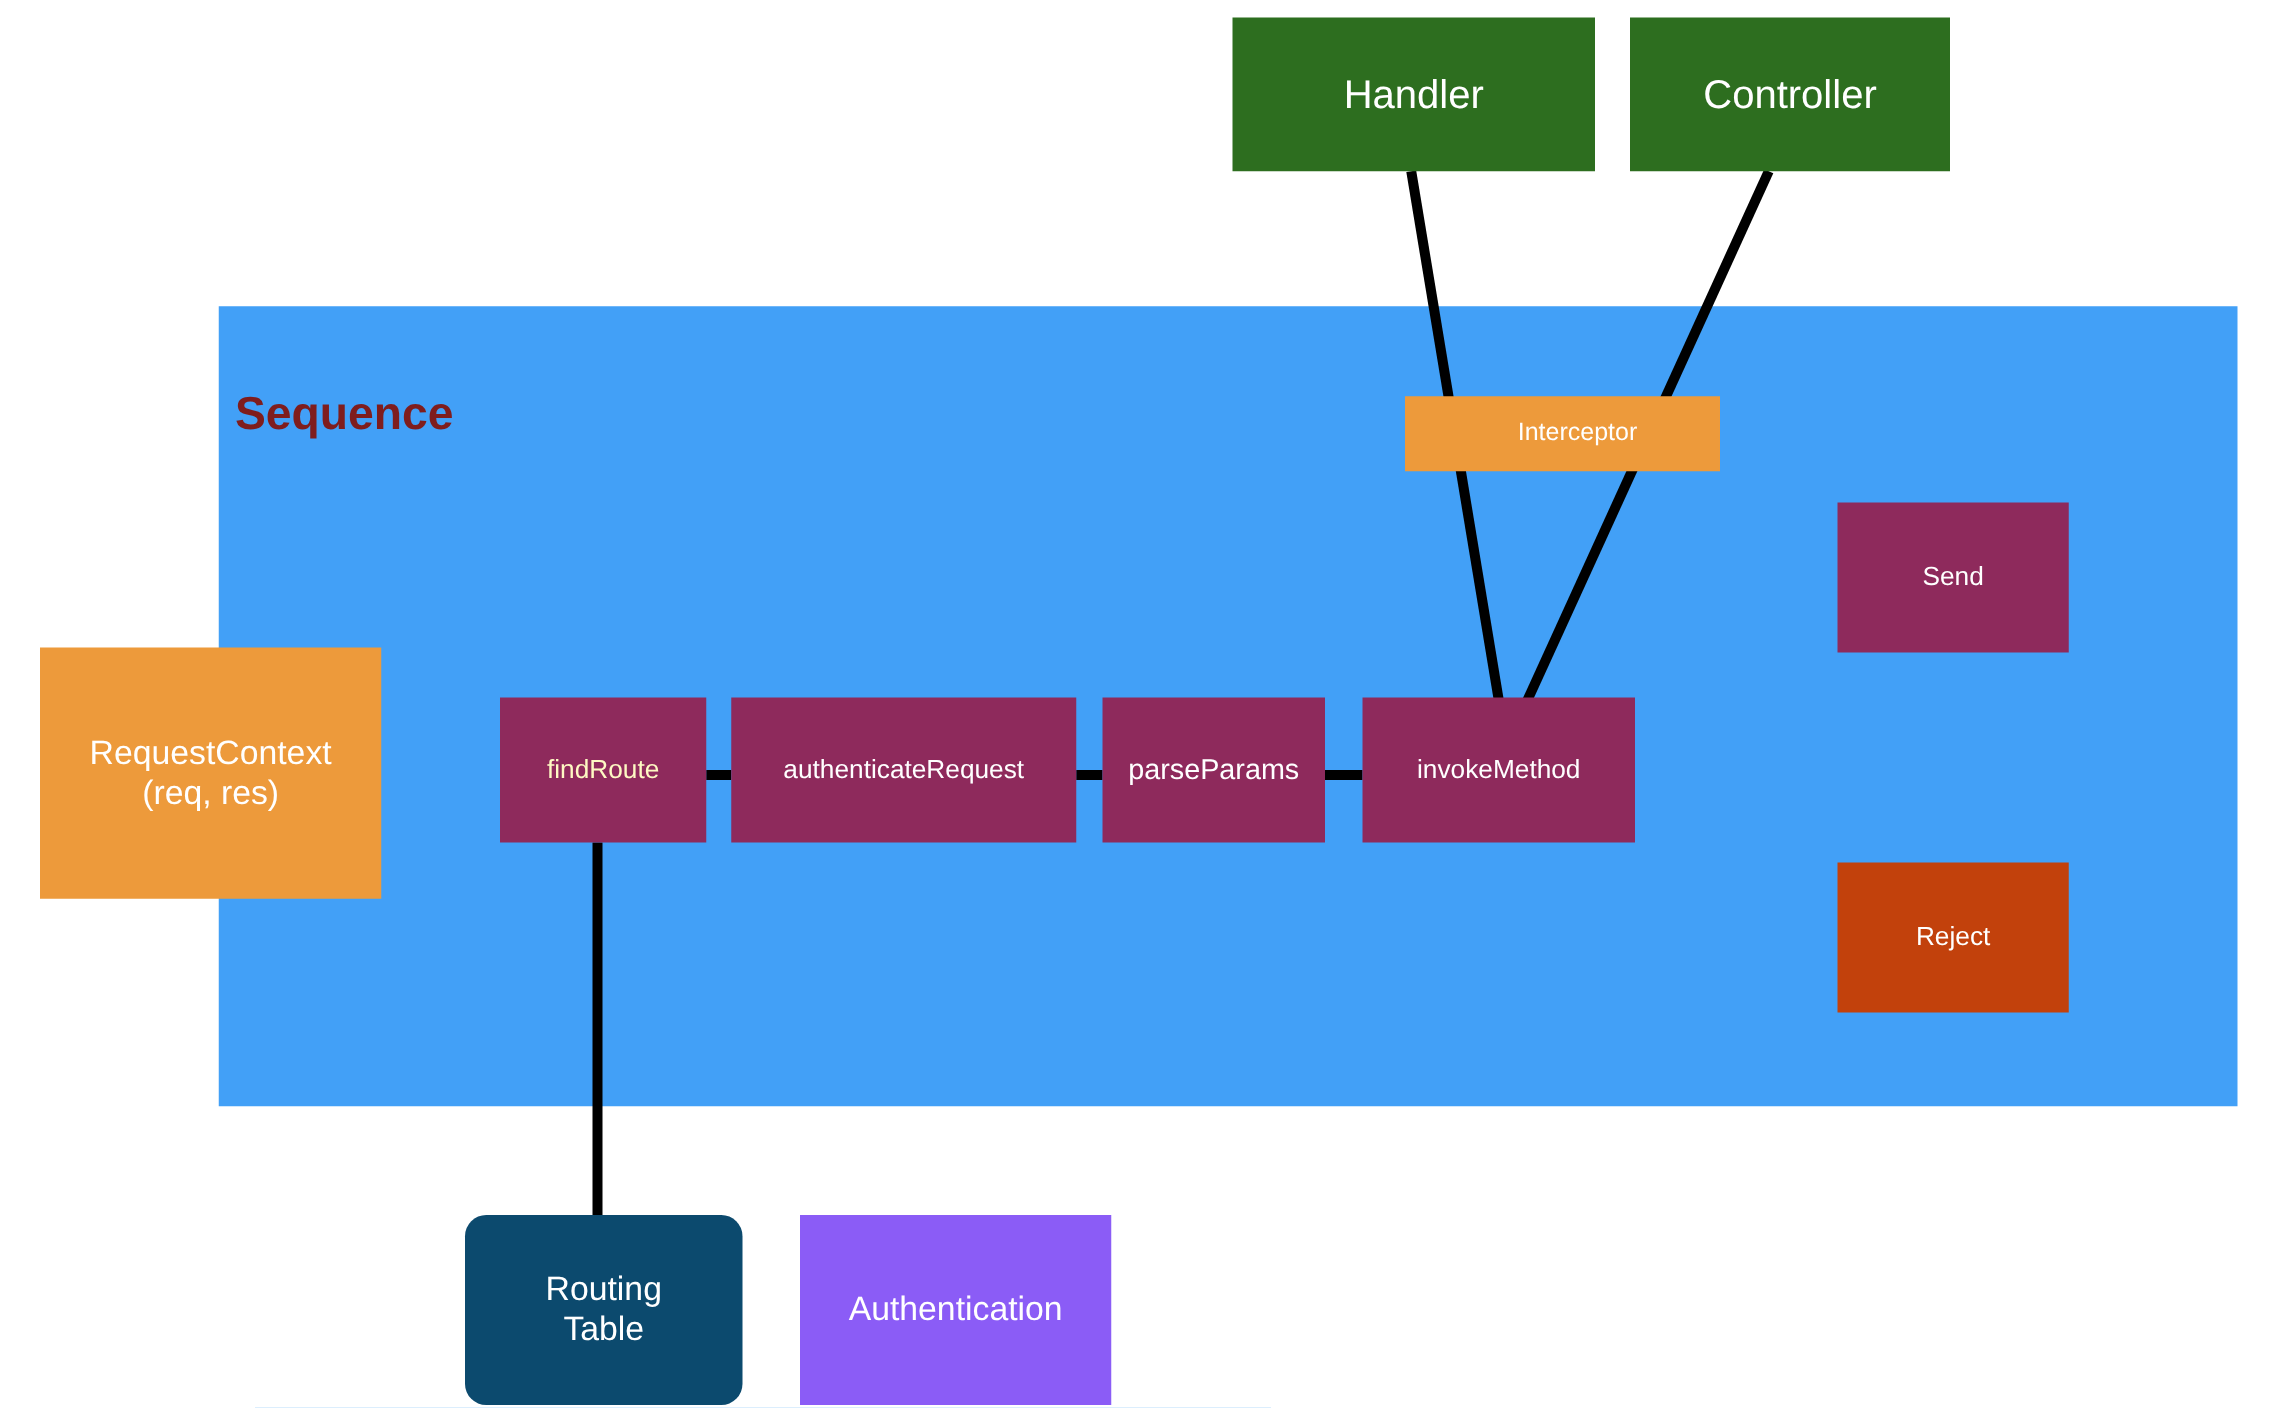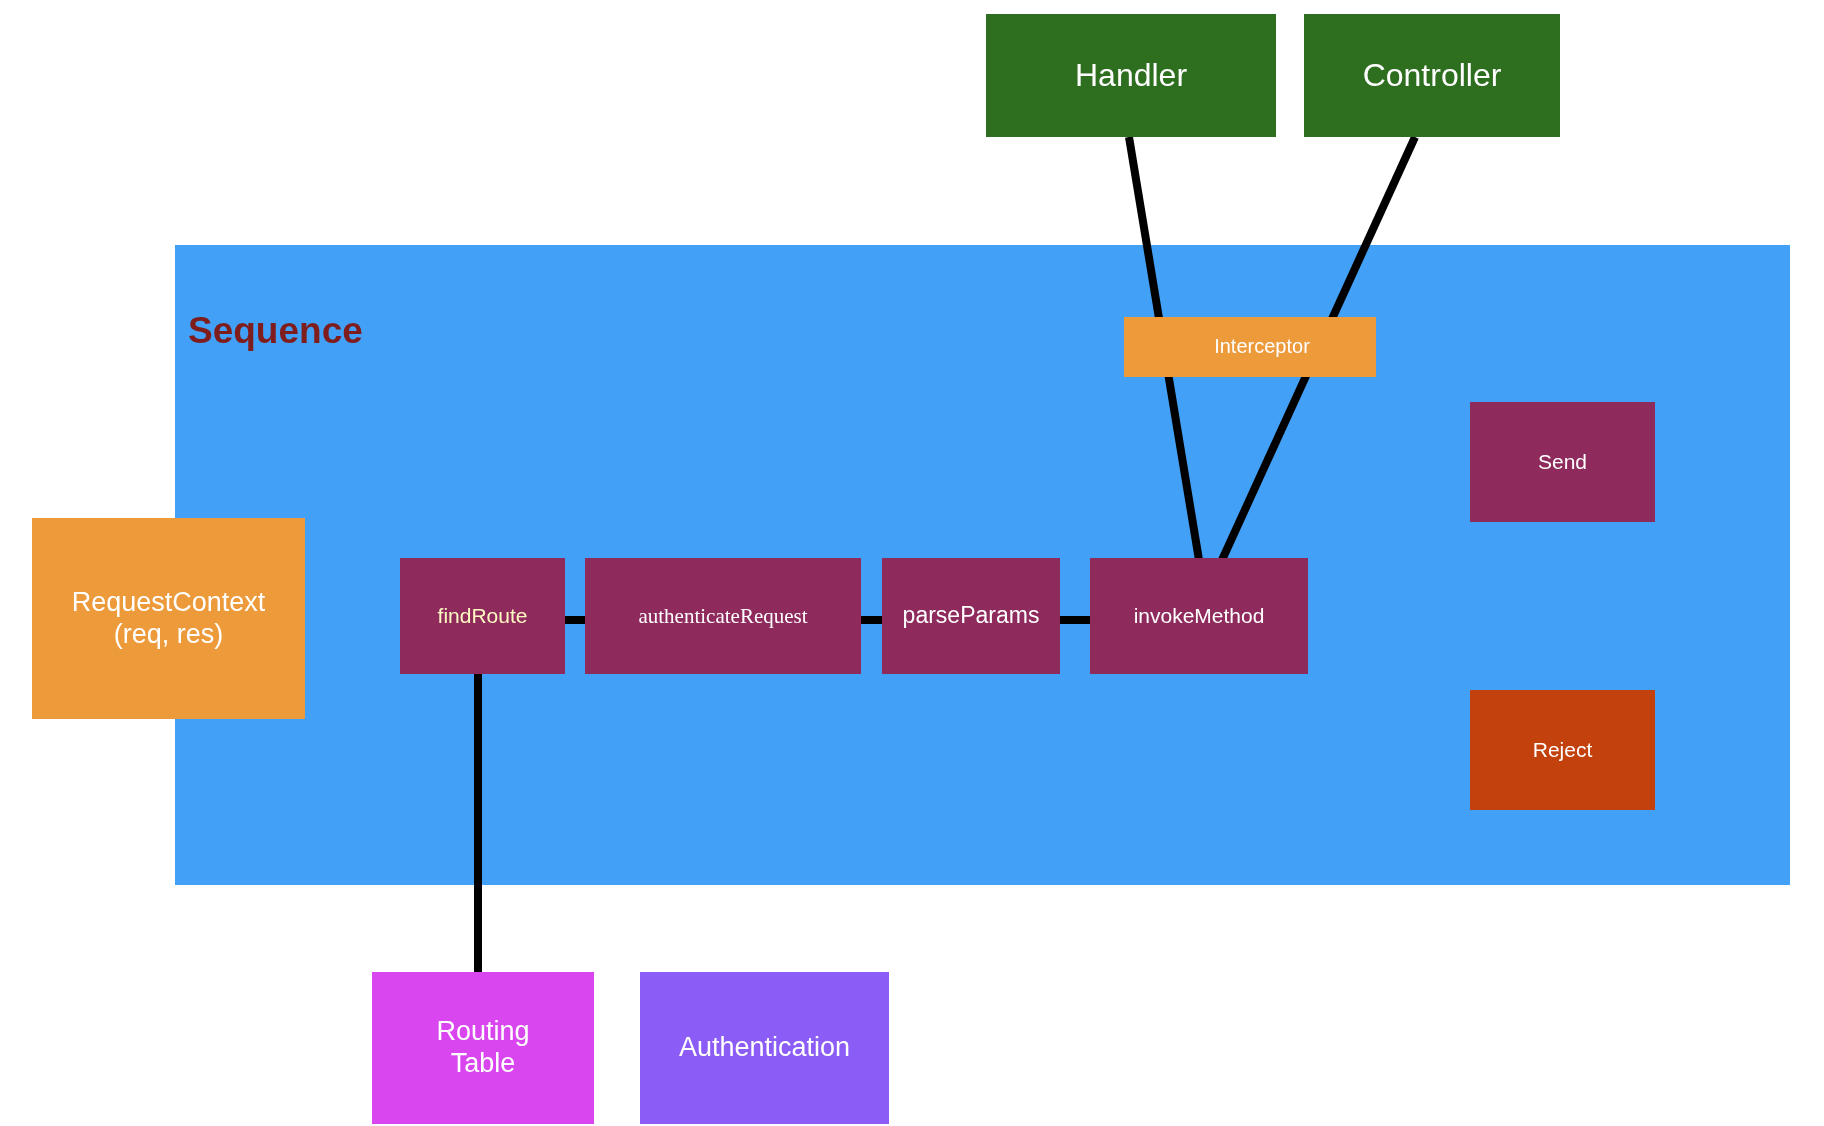--- a/index.html
+++ b/index.html
@@ -82,36 +82,36 @@
       <div class="node" style="left: 1124px; top: 317px; width: 252px; height: 60px; background: rgb(237, 154, 59); font-size: 20px; color: rgb(255, 255, 255); padding-left: 24px;">
         <span class="node-label">Interceptor</span>
       </div>
       <div class="node" style="left: 32px; top: 518px; width: 273px; height: 201px; background: rgb(237, 154, 59); font-size: 27px; color: rgb(255, 255, 255);">
         <span class="node-label">RequestContext
 (req, res)</span>
       </div>
       <div class="node" style="left: 400px; top: 558px; width: 165px; height: 116px; background: rgb(142, 42, 92); font-size: 21px; color: #fef9c3;">
         <span class="node-label">findRoute</span>
       </div>
-      <div class="node" style="left: 585px; top: 558px; width: 276px; height: 116px; background: rgb(142, 42, 92); font-size: 21px; color: rgb(255, 255, 255); font-family: Liberation Serif, serif;">
+      <div class="node" style="left: 585px; top: 558px; width: 276px; height: 116px; background: rgb(142, 42, 92); font-size: 21px; color: rgb(255, 255, 255);">
         <span class="node-label">authenticateRequest</span>
       </div>
       <div class="node" style="left: 882px; top: 558px; width: 178px; height: 116px; background: rgb(142, 42, 92); font-size: 23px; color: rgb(255, 255, 255);">
         <span class="node-label">parseParams</span>
       </div>
       <div class="node" style="left: 1090px; top: 558px; width: 218px; height: 116px; background: rgb(142, 42, 92); font-size: 21px; color: rgb(255, 255, 255);">
         <span class="node-label">invokeMethod</span>
       </div>
       <div class="node" style="left: 1470px; top: 402px; width: 185px; height: 120px; background: rgb(142, 42, 92); font-size: 21px; color: rgb(255, 255, 255);">
         <span class="node-label">Send</span>
       </div>
       <div class="node" style="left: 1470px; top: 690px; width: 185px; height: 120px; background: #c2410c; font-size: 21px; color: rgb(255, 255, 255);">
         <span class="node-label">Reject</span>
       </div>
-      <div class="node" style="left: 372px; top: 972px; width: 222px; height: 152px; background: #d946ef; font-size: 27px; color: rgb(255, 255, 255);">
+      <div class="node" style="left: 372px; top: 972px; width: 222px; height: 152px; background: #0c4a6e; font-size: 27px; color: rgb(255, 255, 255); border-radius: 17px;">
         <span class="node-label">Routing
 Table</span>
       </div>
       <div class="node" style="left: 640px; top: 972px; width: 249px; height: 152px; background: #8b5cf6; font-size: 27px; color: rgb(255, 255, 255); text-align: center;">
         <span class="node-label">Authentication</span>
       </div>
     </div>
 
 </div>
 

